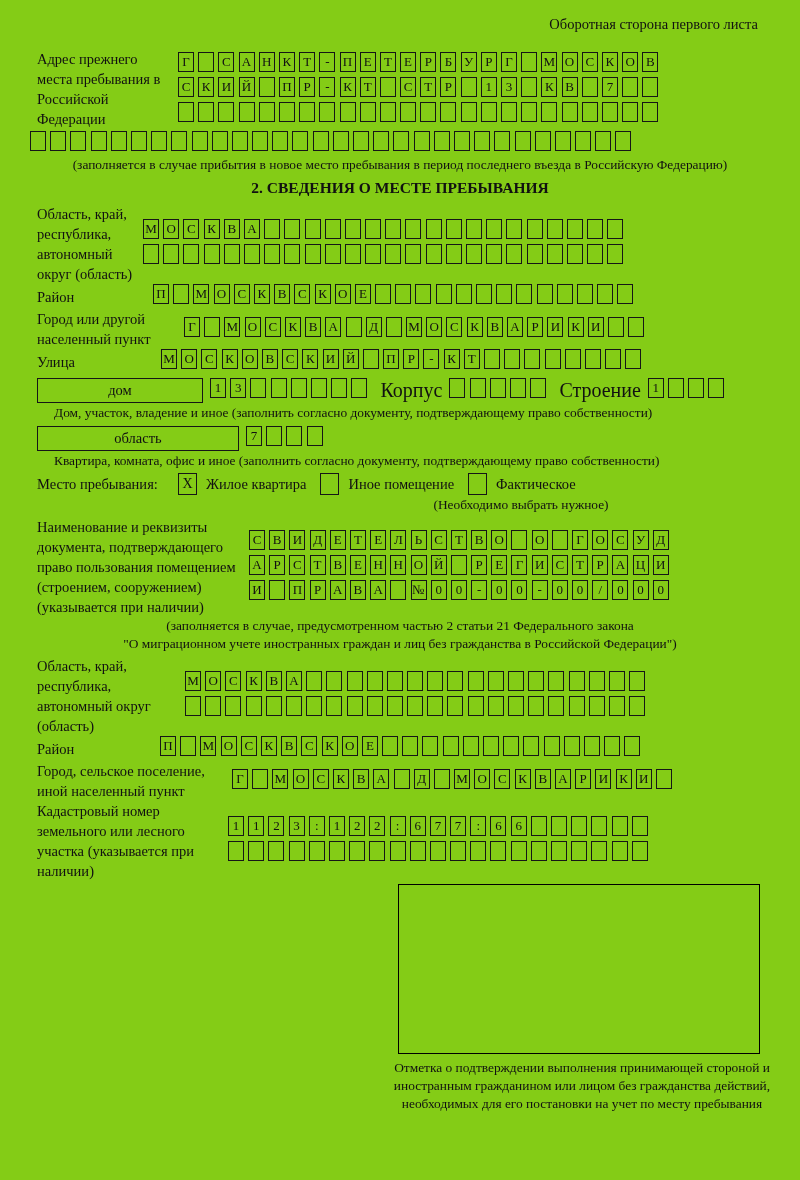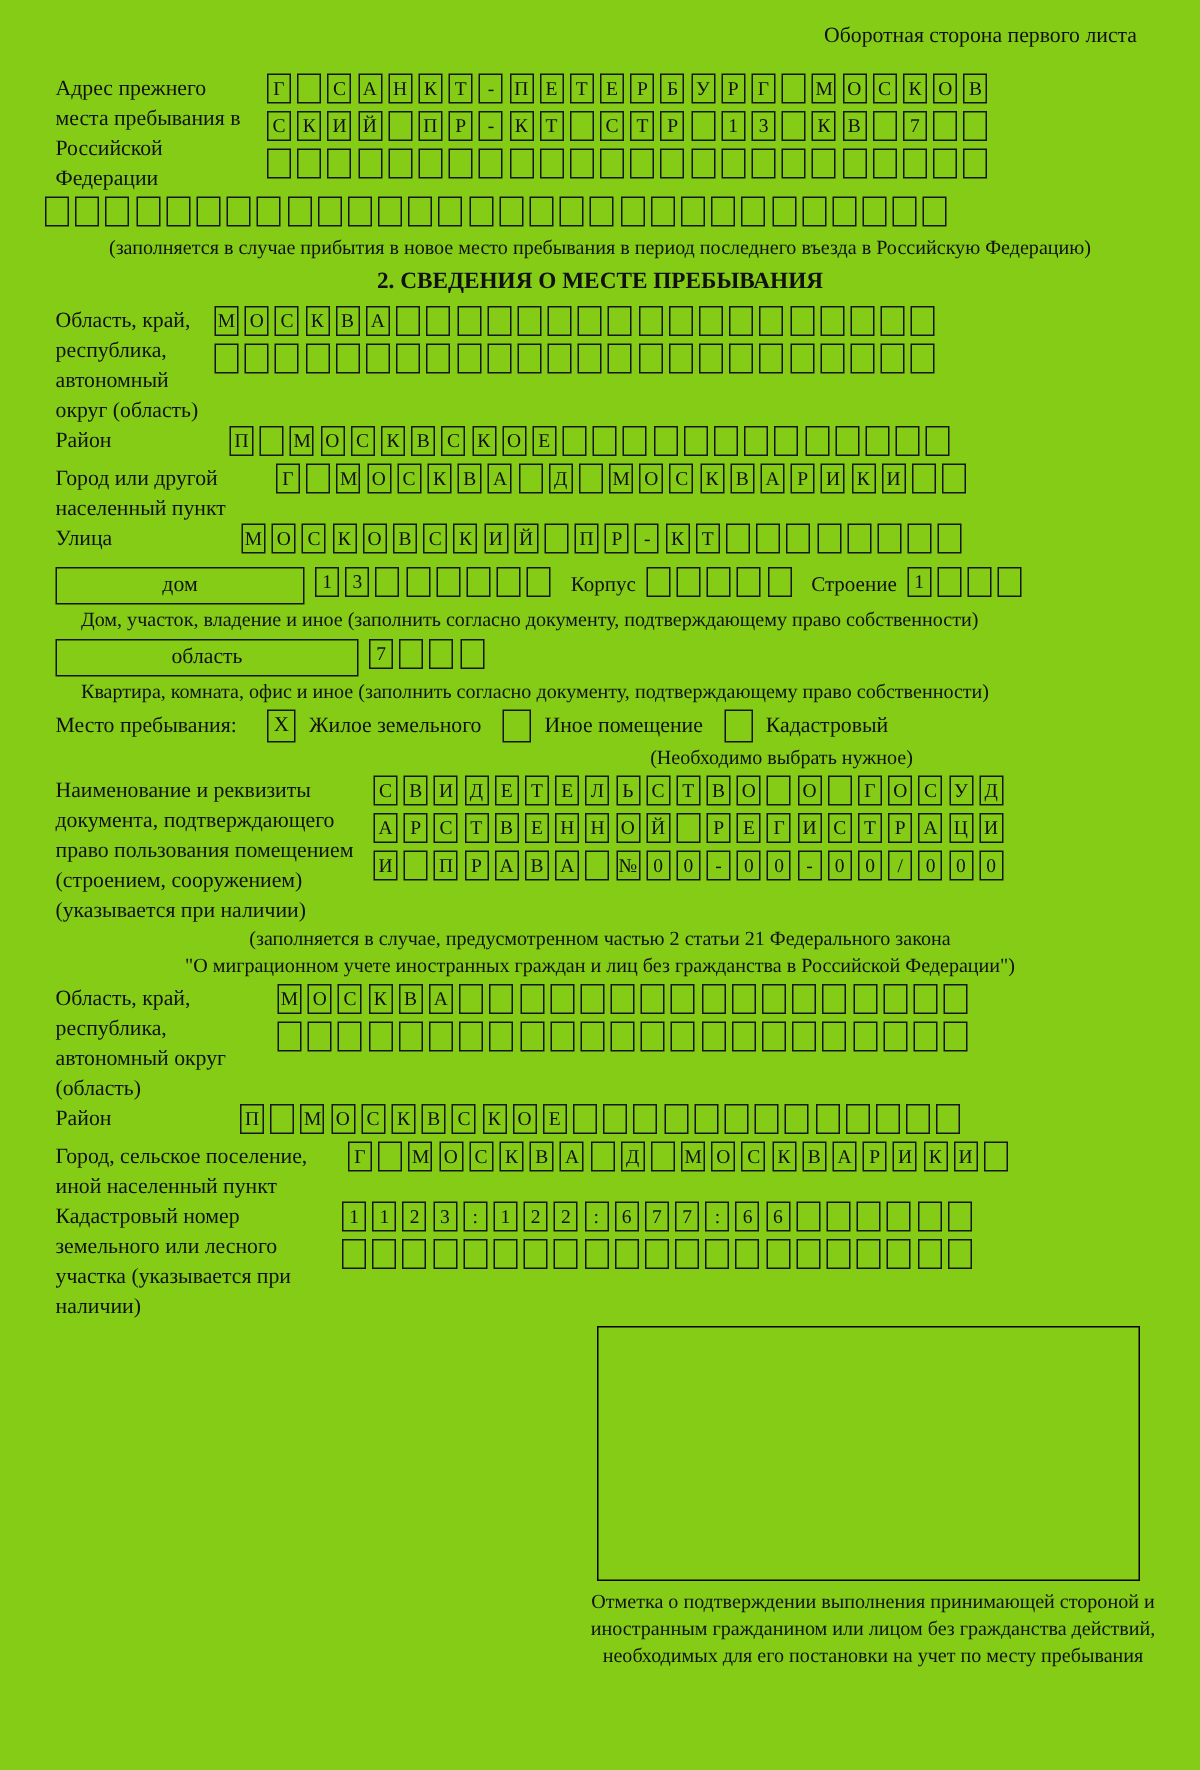--- a/index.html
+++ b/index.html
@@ -1,41 +1,41 @@
 <!DOCTYPE html>
 <html><head>
 <meta charset="utf-8">
 <style>
   * { margin:0; padding:0; box-sizing:border-box; }
   body { background:#ffffff; font-family:"Liberation Serif", serif; color:#111; }
   .sheet { width:800px; height:1180px; padding:16px 0 0 37px; overflow:hidden; position:relative; background:#84cc16; }
 
   .hdr { text-align:right; padding-right:42px; font-size:14.5px; margin-bottom:16px; }
 
-  .flexrow { display:flex; align-items:flex-start;font-family:Liberation Serif, serif; }
+  .flexrow { display:flex; align-items:center;font-family:Liberation Serif, serif; }
   .lbl { font-size:14.5px; line-height:1.38; padding-right:5px; flex-shrink:0; }
   .w141{width:141px;} .w106{width:106px;} .w116{width:116px;} .w147{width:147px;}
   .w124{width:124px;} .w148{width:148px;} .w123{width:123px;} .w195{width:195px;}
   .w191{width:191px;} .w212{width:212px;}
 
   .cells { white-space:nowrap; line-height:0; margin-bottom:5px; }
   .cell { display:inline-block; width:16px; height:20px; border:1.7px solid #161616;
           margin-right:4.2px; font-size:13px; line-height:18px; text-align:center;
           vertical-align:top; }
   .row4 { margin-left:-7px; margin-top:2px; }
 
   .note { font-size:13.4px; line-height:1.3; }
   .center { text-align:center; padding-right:37px; }
   .sec-title { font-weight:bold; text-align:center; font-size:15.5px; margin:6px 37px 7px 0; }
   .sec-title2 { font-weight:bold; text-align:center; font-size:15px; margin:8px 37px 5px 0; }
 
   .boxlbl { display:inline-block; border:1.6px solid #161616; height:25px; line-height:23px;
             text-align:center; font-size:14.5px; vertical-align:top; margin-right:7px; }
   .bw166{width:166px;} .bw202{width:202px;}
-  .inl { font-size:14px; line-height:25px; display:inline-block; vertical-align:top; margin:0 7px 0 9px; }
+  .inl { font-size:20px; line-height:25px; display:inline-block; vertical-align:top; margin:0 7px 0 9px; }
   .house-row { margin-top:4px; white-space:nowrap; line-height:0; }
 
   .cap { font-size:13.4px; line-height:1.3; margin:1px 0 4px 17px; }
 
   .stayrow { display:flex; align-items:center; margin-top:3px; font-size:14.5px; }
   .cb { display:inline-block; width:19px; height:22px; border:1.7px solid #161616;
         text-align:center; font-size:14px; line-height:20px; vertical-align:middle; flex-shrink:0; }
   .optlbl { margin:0 14px 0 9px; }
   .choose-note { font-size:13.4px; margin:2px 0 4px 205px;text-align:center; }
 
@@ -92,25 +92,25 @@
   <div class="cap">Дом, участок, владение и иное (заполнить согласно документу, подтверждающему право собственности)</div>
 
   <div class="house-row">
     <span class="boxlbl bw202">область</span><span class="cells"><span class="cell">7</span><span class="cell">&nbsp;</span><span class="cell">&nbsp;</span><span class="cell">&nbsp;</span></span>
   </div>
   <div class="cap">Квартира, комната, офис и иное (заполнить согласно документу, подтверждающему право собственности)</div>
 
   <div class="stayrow">
     <span class="lbl w141">Место пребывания:</span>
     <span class="cb">X</span>
-    <span class="optlbl">Жилое земельного</span>
+    <span class="optlbl">Жилое квартира</span>
     <span class="cb">&nbsp;</span>
     <span class="optlbl">Иное помещение</span>
     <span class="cb">&nbsp;</span>
-    <span class="optlbl">Кадастровый</span>
+    <span class="optlbl">Фактическое</span>
   </div>
   <div class="choose-note">(Необходимо выбрать нужное)</div>
 
   <div class="flexrow mt4">
     <div class="lbl w212">Наименование и реквизиты документа, подтверждающего право пользования помещением (строением, сооружением) (указывается при наличии)</div>
     <div>
       <div class="cells"><span class="cell">С</span><span class="cell">В</span><span class="cell">И</span><span class="cell">Д</span><span class="cell">Е</span><span class="cell">Т</span><span class="cell">Е</span><span class="cell">Л</span><span class="cell">Ь</span><span class="cell">С</span><span class="cell">Т</span><span class="cell">В</span><span class="cell">О</span><span class="cell">&nbsp;</span><span class="cell">О</span><span class="cell">&nbsp;</span><span class="cell">Г</span><span class="cell">О</span><span class="cell">С</span><span class="cell">У</span><span class="cell">Д</span></div>
       <div class="cells"><span class="cell">А</span><span class="cell">Р</span><span class="cell">С</span><span class="cell">Т</span><span class="cell">В</span><span class="cell">Е</span><span class="cell">Н</span><span class="cell">Н</span><span class="cell">О</span><span class="cell">Й</span><span class="cell">&nbsp;</span><span class="cell">Р</span><span class="cell">Е</span><span class="cell">Г</span><span class="cell">И</span><span class="cell">С</span><span class="cell">Т</span><span class="cell">Р</span><span class="cell">А</span><span class="cell">Ц</span><span class="cell">И</span></div>
       <div class="cells"><span class="cell">И</span><span class="cell">&nbsp;</span><span class="cell">П</span><span class="cell">Р</span><span class="cell">А</span><span class="cell">В</span><span class="cell">А</span><span class="cell">&nbsp;</span><span class="cell">№</span><span class="cell">0</span><span class="cell">0</span><span class="cell">-</span><span class="cell">0</span><span class="cell">0</span><span class="cell">-</span><span class="cell">0</span><span class="cell">0</span><span class="cell">/</span><span class="cell">0</span><span class="cell">0</span><span class="cell">0</span></div>
     </div>

